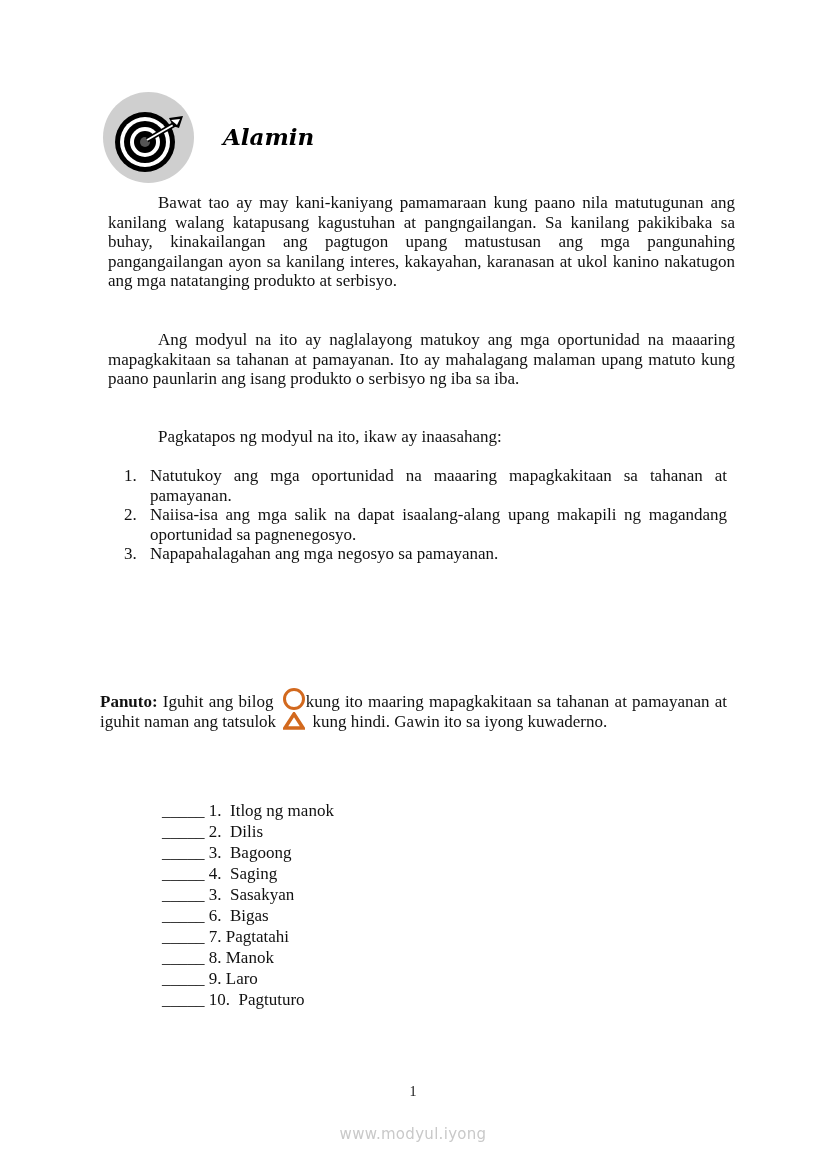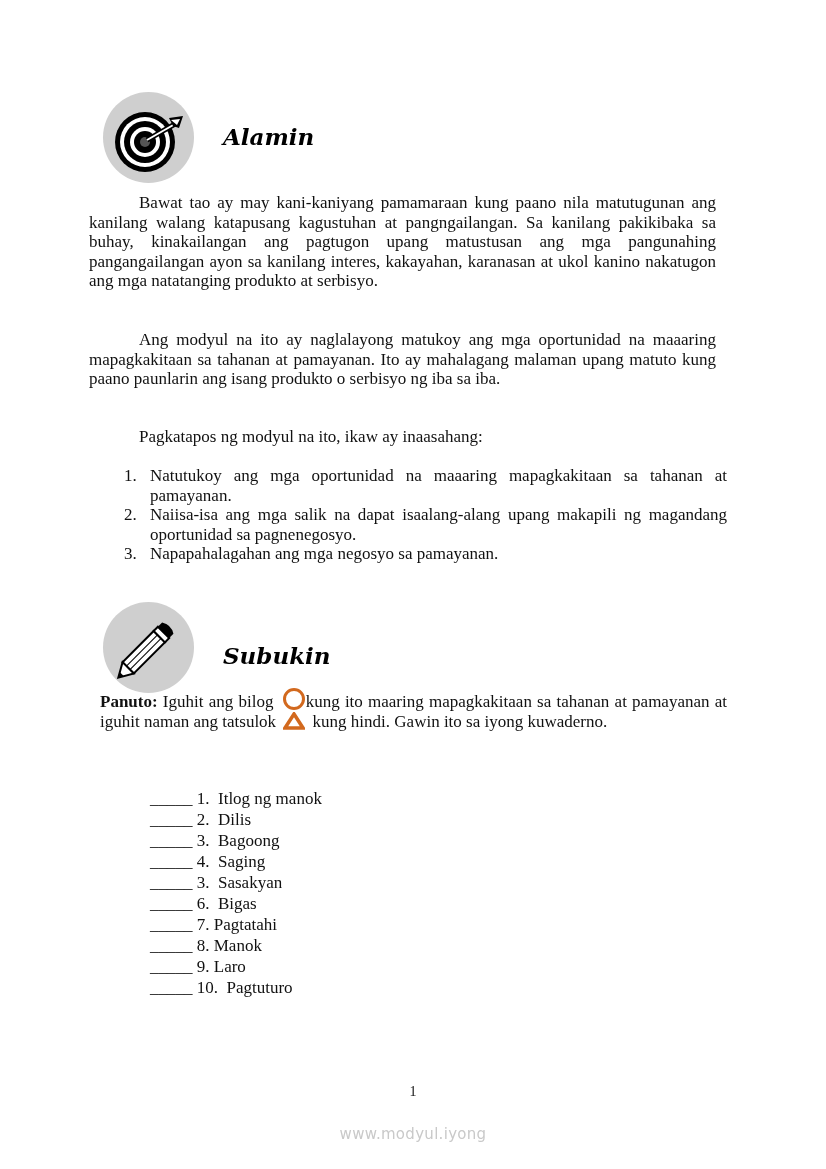--- a/index.html
+++ b/index.html
@@ -7,38 +7,38 @@
          font-family: "DejaVu Serif", "Liberation Serif", serif; color: #111; }
   .page { position: absolute; left: 0; top: 0; width: 660px; height: 1169px; }
 
   .section-head { position: absolute; left: 103px; width: 630px; height: 92px; }
   .icon-circle { position: absolute; left: 0; top: 0; width: 91px; height: 91px;
                  border-radius: 50%; background: #cfcfcf; }
   .icon-circle svg { position: absolute; left: 0; top: 0; }
   .section-title { position: absolute; left: 120px; font-family: "DejaVu Serif", serif;
                    font-weight: bold; font-style: italic; font-size: 23px; color: #000; }
 
-  .para { position: absolute; left: 89px; width: 627px; font-size: 15.6px; line-height: 19.5px;
+  .para { position: absolute; left: 108px; width: 627px; font-size: 15.6px; line-height: 19.5px;
           text-align: justify; font-family: "Liberation Serif", "DejaVu Serif", serif; font-size: 17px; }
   .para .indent { display: inline-block; width: 50px; }
 
   .olist { position: absolute; left: 100px; width: 627px; margin: 0; padding: 0; list-style: none;
            font-family: "Liberation Serif", serif; font-size: 17px; line-height: 19.5px; }
   .olist li { position: relative; padding-left: 50px; text-align: justify; }
   .olist .num { position: absolute; left: 24px; top: 0; }
 
   .panuto { position: absolute; left: 100px; top: 688px; width: 627px;
             font-family: "Liberation Serif", serif; font-size: 17px; line-height: 20px; text-align: justify; }
   .panuto b { font-weight: bold; }
   .shape-circle { display: inline-block; width: 17px; height: 17px; border: 3.5px solid #d2691e;
                   border-radius: 50%; box-sizing: border-box; vertical-align: -3px; margin: 0 1px 0 4px;
                   width: 22px; height: 22px; }
   .shape-tri { display: inline-block; vertical-align: -3px; margin: 0 3px; }
 
-  .items { position: absolute; left: 150px; top: 788px; margin: 0; padding: 0; list-style: none;
+  .items { position: absolute; left: 150px; top: 788px; margin: 12px; padding: 0; list-style: none;
            font-family: "Liberation Serif", serif; font-size: 17px; line-height: 21px; }
   .items li { white-space: pre; }
 
   .page-num { position: absolute; left: 0; width: 826px; top: 1084px; text-align: center;
               font-family: "Liberation Serif", serif; font-size: 14px; }
   .watermark { position: absolute; left: 0; width: 826px; top: 1125px; text-align: center;
                font-family: "DejaVu Sans", sans-serif; font-size: 15px; color: #c9c9c9; letter-spacing: 0.3px; }
 </style>
 </head>
 <body>
@@ -83,36 +83,20 @@
     <li>
       <span class="num">2.</span>
       <span>Naiisa-isa ang mga salik na dapat isaalang-alang upang makapili ng magandang oportunidad sa pagnenegosyo.</span>
     </li>
     <li>
       <span class="num">3.</span>
       <span>Napapahalagahan ang mga negosyo sa pamayanan.</span>
     </li>
   </ol>
 
-  <div class="section-head" style="top:602px;">
-    <div class="icon-circle">
-      <svg width="91" height="91" viewBox="0 0 91 91">
-        <g transform="translate(45,46) rotate(-45)">
-          <rect x="-28" y="-8" width="44" height="16" fill="#fff" stroke="#000" stroke-width="2"></rect>
-          <line x1="-28" y1="-2.5" x2="16" y2="-2.5" stroke="#000" stroke-width="1"></line>
-          <line x1="-28" y1="2.5" x2="16" y2="2.5" stroke="#000" stroke-width="1"></line>
-          <rect x="16" y="-8" width="6" height="16" fill="#fff" stroke="#000" stroke-width="2"></rect>
-          <path d="M22,-8 L28,-8 Q33,0 28,8 L22,8 Z" fill="#000"></path>
-          <polygon points="-28,-8 -42,0 -28,8" fill="#fff" stroke="#000" stroke-width="2"></polygon>
-          <polygon points="-37,-3 -42,0 -37,3" fill="#000"></polygon>
-        </g>
-      </svg>
-    </div>
-    <div class="section-title" style="top:40px;">Subukin</div>
-  </div>
 
   <div class="panuto">
     <b>Panuto:</b><span> Iguhit ang bilog </span><span class="shape-circle"></span><span>kung ito maaring mapagkakitaan sa tahanan at pamayanan at iguhit naman ang tatsulok </span><span class="shape-tri"><svg width="22" height="18" viewBox="0 0 22 18">
           <polygon points="11,2 20,16 2,16" fill="none" stroke="#d2691e" stroke-width="3.5" stroke-linejoin="miter"></polygon>
         </svg></span><span> kung hindi. Gawin ito sa iyong kuwaderno.</span>
   </div>
 
   <ul class="items">
     <li>_____ 1.  Itlog ng manok</li>
     <li>_____ 2.  Dilis</li>

